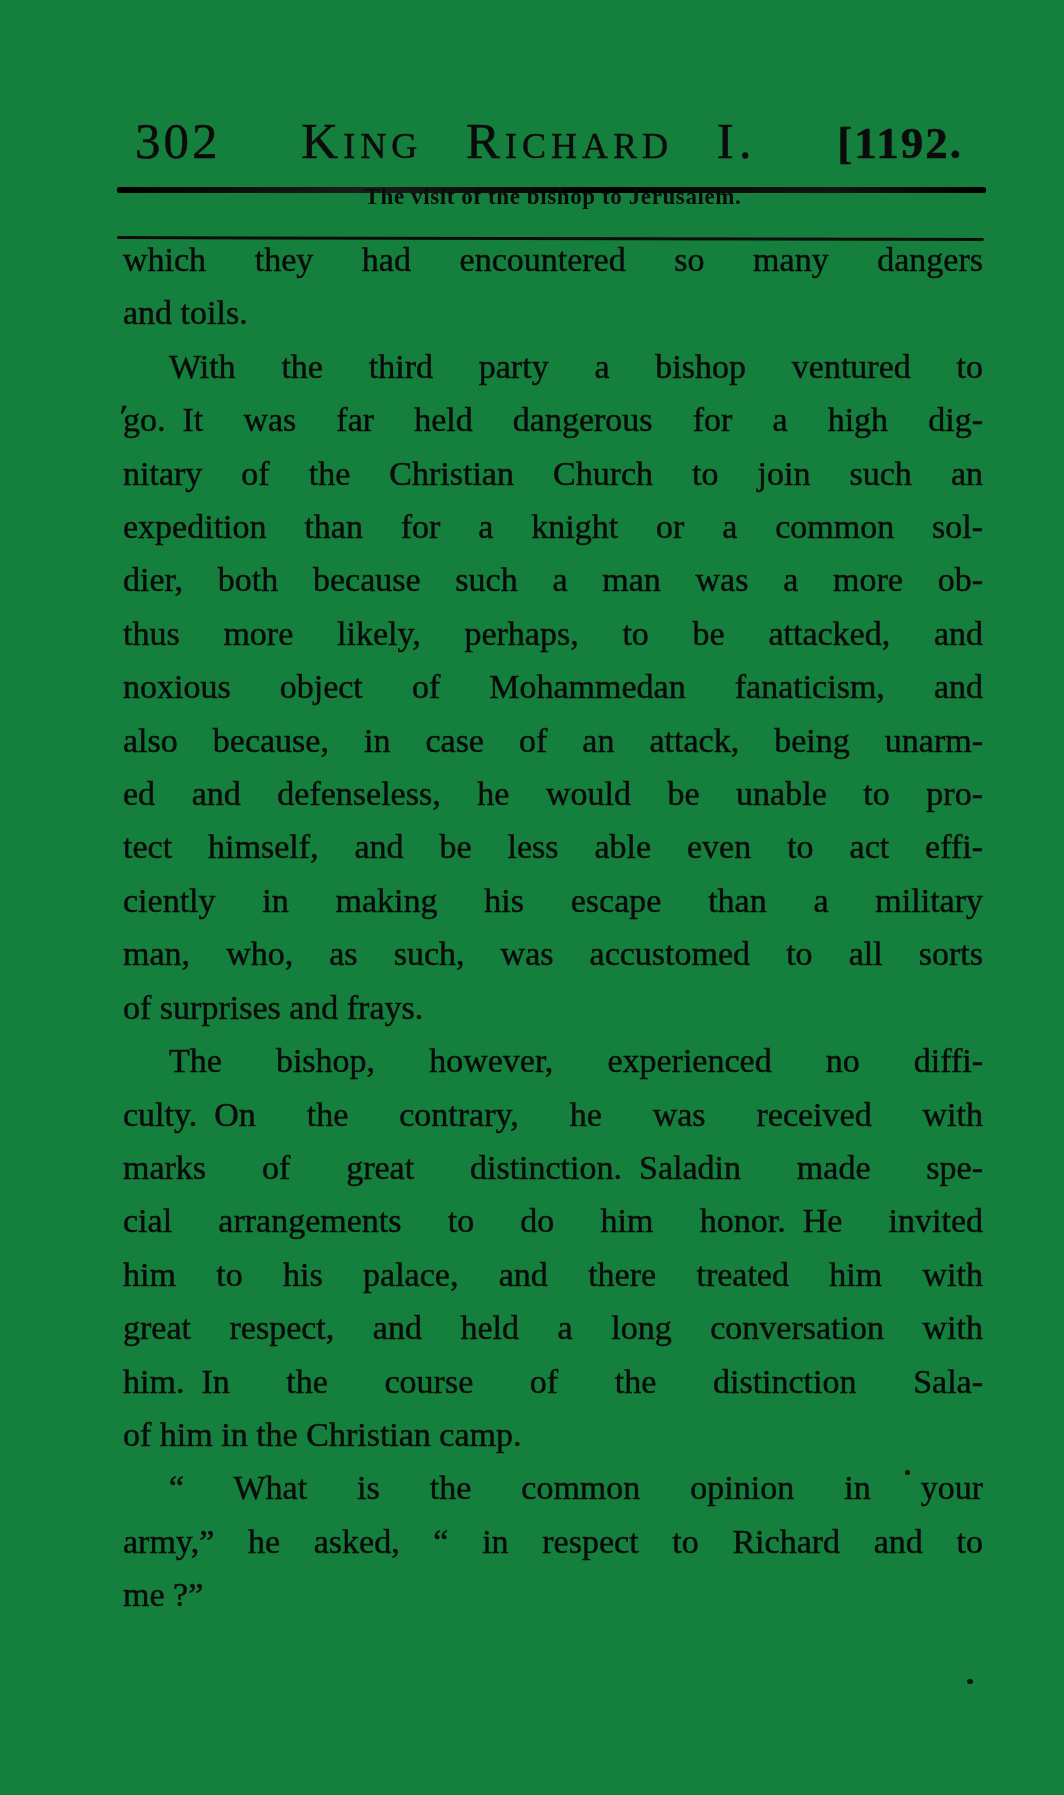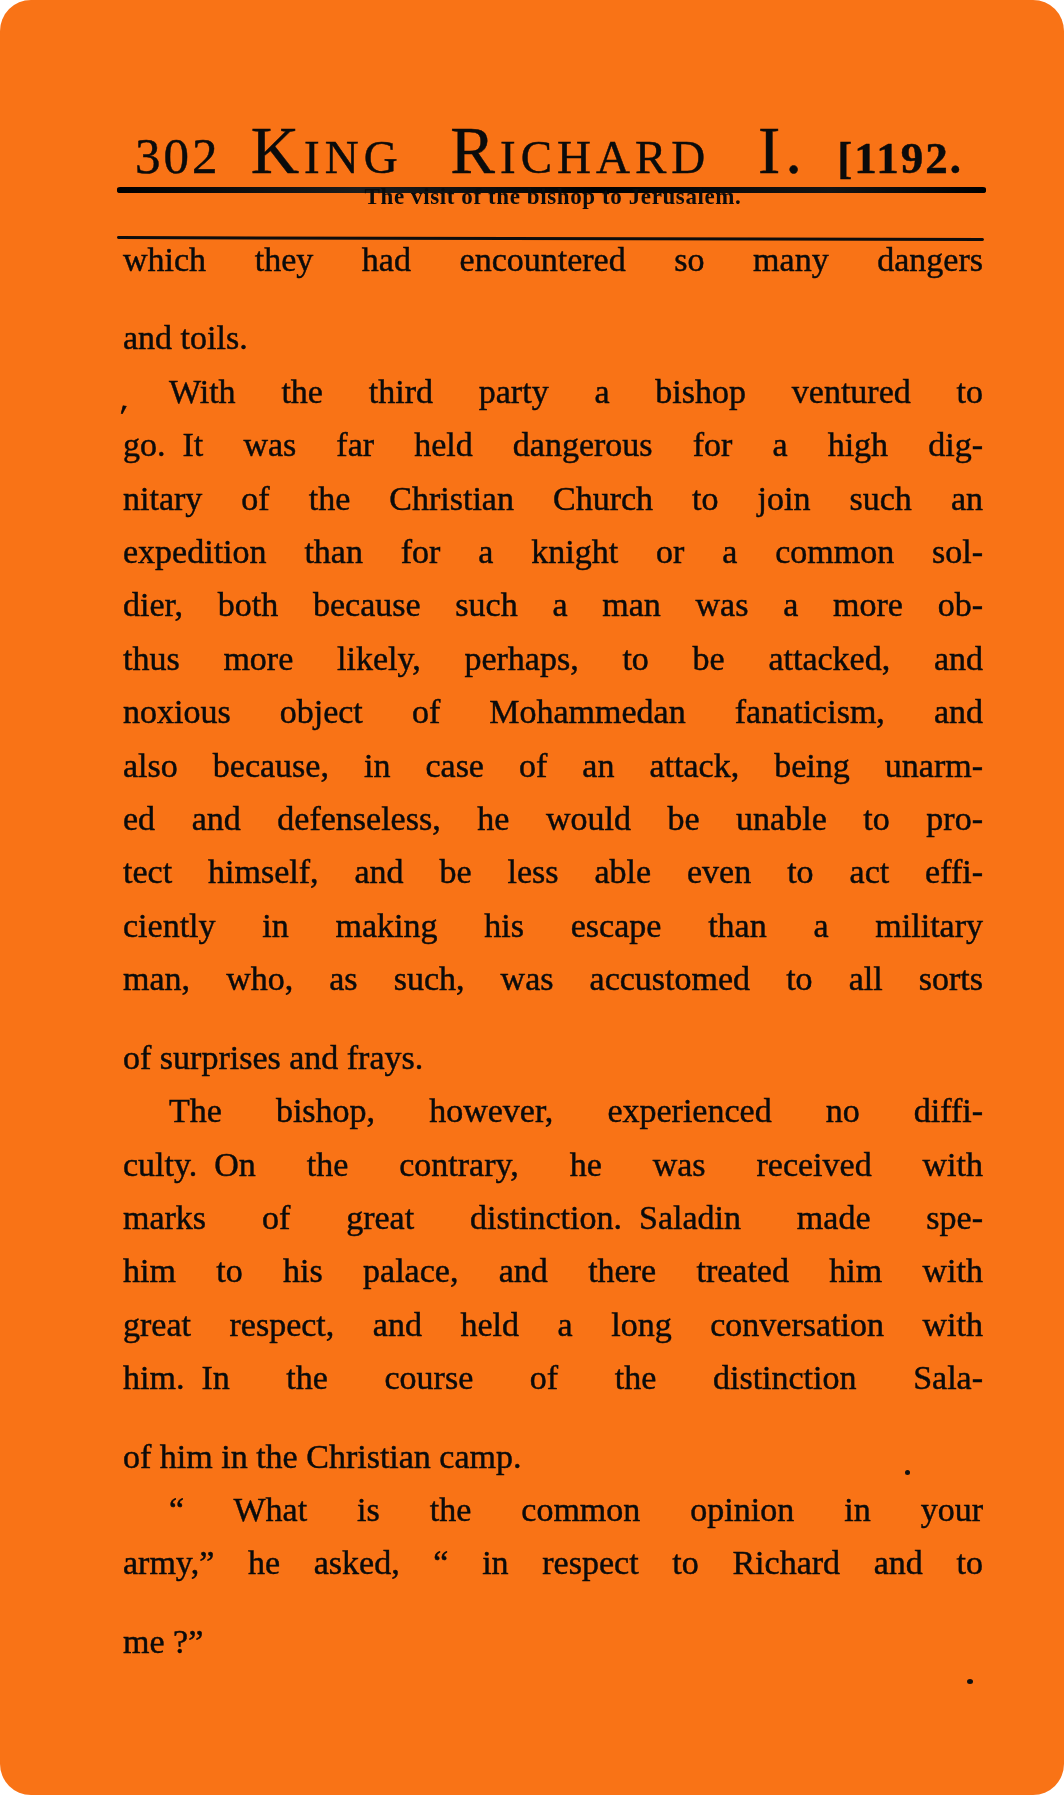--- a/index.html
+++ b/index.html
@@ -6,36 +6,35 @@
   body {
     width: 1064px; height: 1795px;
     background: #ffffff;
     font-family: "Liberation Serif", serif;
     color: #0b0b0b;
     position: relative;
     overflow: hidden;
   }
   .page {
     position: absolute; inset: 0;
-    background: #f97316;
-    border-radius: 31px;
+    background: #15803d;
   }
   
   .header {
     position: absolute;
     left: 123px; top: 112px; width: 860px;
     display: flex; justify-content: space-between; align-items: baseline;
     -webkit-text-stroke: 0.45px #0b0b0b;
   }
   .page-num {
     font-size: 51px; letter-spacing: 3px; padding-left: 12px;
   }
   .running-title {
     font-variant: small-caps;
-    font-size: 67px; letter-spacing: 5px; word-spacing: 26px;
+    font-size: 51px; letter-spacing: 5px; word-spacing: 26px;
   }
   .year {
     font-size: 45px; letter-spacing: 2px; padding-right: 20px; font-weight: bold;
   }
   
   .rule-thick {
     position: absolute; left: 117px; top: 187px; width: 869px; height: 6px;
     background: linear-gradient(90deg, #000 0%, #1c1c1c 28%, #000 55%, #141414 82%, #000 100%);
     border-radius: 3px / 2px;
   }
@@ -54,21 +53,21 @@
   
   .body-text {
     position: absolute; left: 123px; top: 233px; width: 860px;
     font-size: 34px; line-height: 53.4px;
     -webkit-text-stroke: 0.45px #0b0b0b;
   }
   .line {
     text-align: justify;
     text-align-last: justify;
   }
-  .line.last { text-align-last: left; margin-top: 25px; }
+  .line.last { text-align-last: left; }
   .line.indent { text-indent: 46px; }
   
   .stray-mark {
     position: absolute; left: 119px; top: 398px;
     font-size: 34px; transform: rotate(8deg);
     -webkit-text-stroke: 0.6px #0b0b0b;
   }
   .speck {
     position: absolute; background: #111; border-radius: 50%;
   }
@@ -104,20 +103,21 @@
       <div class="line">noxious object of Mohammedan fanaticism, and</div>
       <div class="line">also because, in case of an attack, being unarm-</div>
       <div class="line">ed and defenseless, he would be unable to pro-</div>
       <div class="line">tect himself, and be less able even to act effi-</div>
       <div class="line">ciently in making his escape than a military</div>
       <div class="line">man, who, as such, was accustomed to all sorts</div>
       <div class="line last">of surprises and frays.</div>
       <div class="line indent">The bishop, however, experienced no diffi-</div>
       <div class="line">culty. On the contrary, he was received with</div>
       <div class="line">marks of great distinction. Saladin made spe-</div>
+      <div class="line">cial arrangements to do him honor. He invited</div>
       <div class="line">him to his palace, and there treated him with</div>
       <div class="line">great respect, and held a long conversation with</div>
       <div class="line">him. In the course of the distinction Sala-</div>
       <div class="line last">of him in the Christian camp.</div>
       <div class="line indent">“ What is the common opinion in your</div>
       <div class="line">army,” he asked, “ in respect to Richard and to</div>
       <div class="line last">me ?”</div>
     </div>
 
   <div class="stray-mark">′</div>

